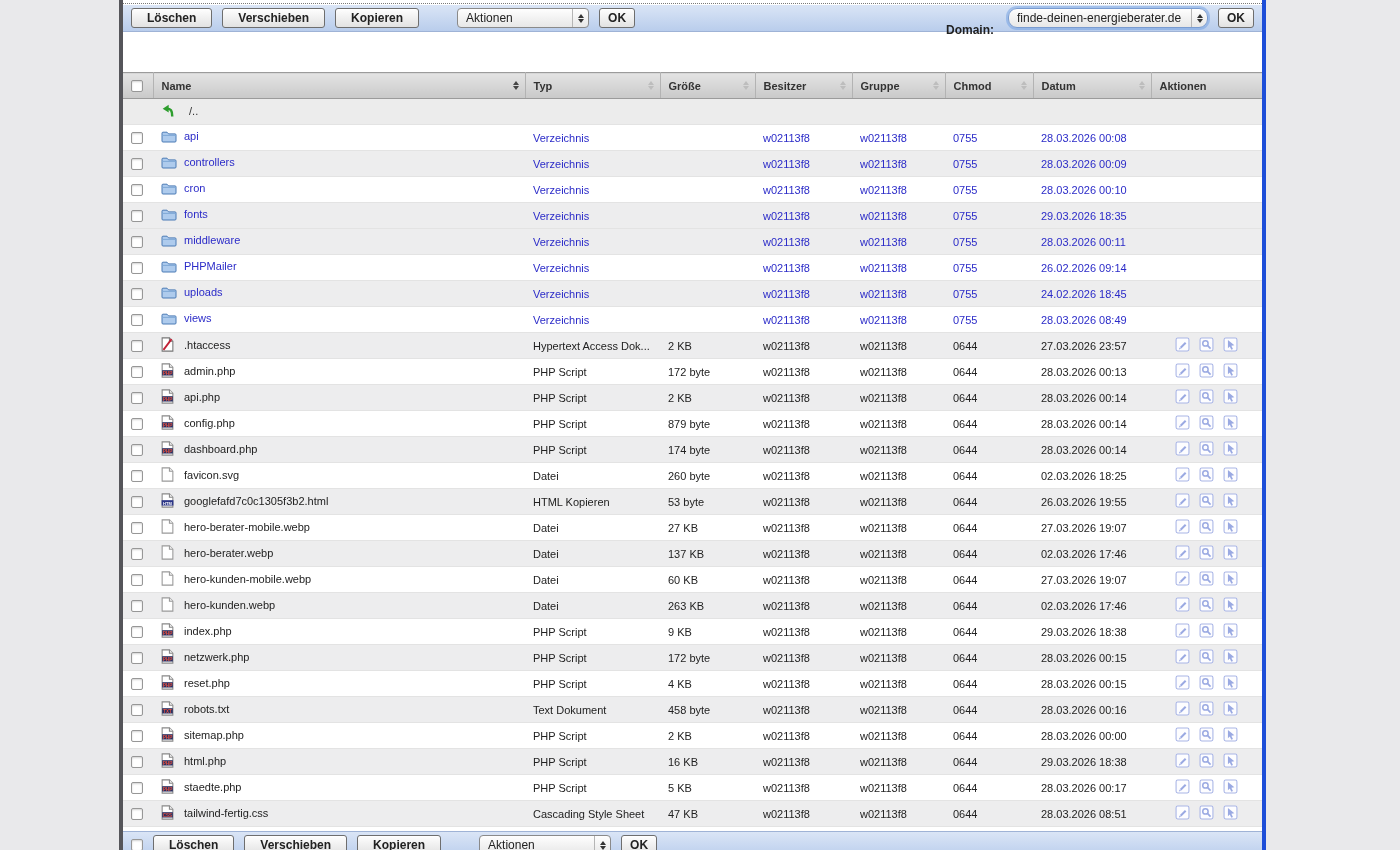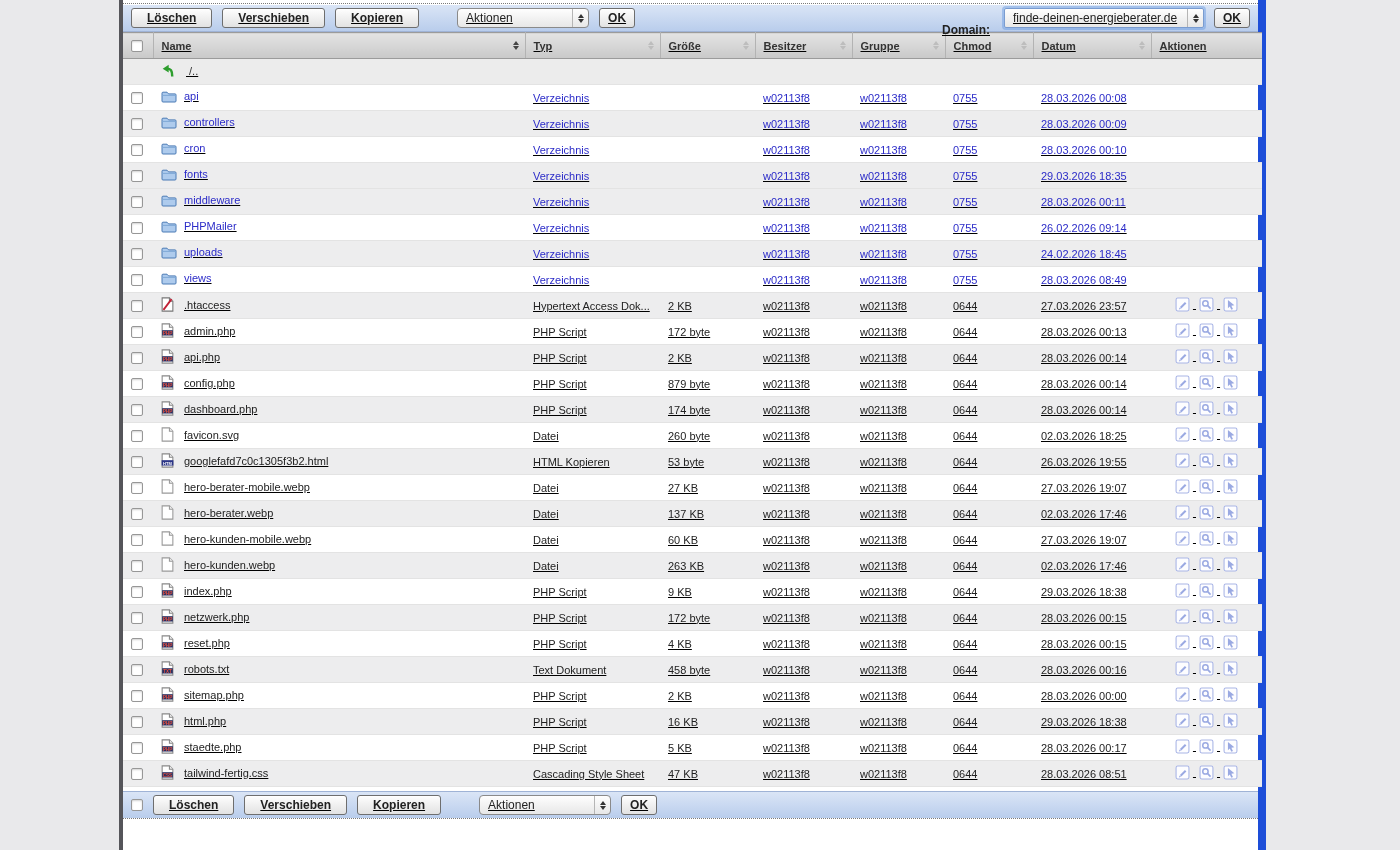--- a/index.html
+++ b/index.html
@@ -1,19 +1,19 @@
 <!DOCTYPE html>
 <html><head>
 <meta charset="utf-8">
 <style>
   * { margin:0; padding:0; box-sizing:border-box; }
   html,body { width:1400px; height:850px; overflow:hidden; background:#e9e9eb;
               font-family:"Liberation Sans","DejaVu Sans",sans-serif; }
   .frame { margin-left:119px; width:1147px; height:850px; background:#fff;
-           border-left:4px solid #55555a; border-right:8px solid #1d4ed8;text-decoration:underline; }
+           border-left:4px solid #55555a; border-right:4px solid #1d4ed8; }
   .dots { height:4px; border-bottom:1px dotted #7a7a7a; margin-bottom:1px; background:#fff; }
   .dots-bottom { height:3px; border-top:1px dotted #7a7a7a; background:#fff; }
 
   
   .toolbar { height:27px; background:linear-gradient(#dae5f6,#b9cdec);
              display:flex; align-items:center; padding:0 8px; gap:10px;
              border-bottom:1px solid #9fb3d6; }
   .toolbar.bottom { border-top:1px solid #9fb3d6; border-bottom:none; }
   .btn { display:inline-block; padding:2px 15px; font-size:12px; font-weight:bold; color:#222;
          background:linear-gradient(#fefefe,#e2e2e2); border:1px solid #6e6e6e; border-radius:3px;
@@ -23,29 +23,29 @@
             background:linear-gradient(#fefefe,#e7e7e7); border:1px solid #8a8a8a; border-radius:4px;
             font-size:12px; color:#222; padding-left:8px; position:relative; }
   .select .sel-label { flex:1; padding-right:6px; }
   .select .stepper { display:flex; flex-direction:column; align-items:center; justify-content:center;
                      border-left:1px solid #b5b5b5; height:100%; width:16px; gap:1px; }
   .tri-up   { width:0; height:0; border-left:3px solid transparent; border-right:3px solid transparent; border-bottom:4px solid #333; }
   .tri-down { width:0; height:0; border-left:3px solid transparent; border-right:3px solid transparent; border-top:4px solid #333; }
   .sel-actions { margin-left:28px; width:132px; }
   .spacer { flex:1; }
   .domain-label { font-size:12px; font-weight:bold; color:#222; margin-right:4px;margin-top:24px; }
-  .sel-domain { width:200px; border-radius:2px; border:1px solid #7a9cd0;
+  .sel-domain { width:200px; border-radius:9px; border:1px solid #7a9cd0;
                 box-shadow:0 0 0 2px rgba(100,150,225,.45); }
 
   
   .cb { display:inline-block; width:12px; height:12px; background:#fff; border:1px solid #979797;
         border-radius:2px; box-shadow:inset 0 1px 2px rgba(0,0,0,.18); vertical-align:middle; }
 
   
-  table { border-collapse:collapse; table-layout:fixed; width:1139px; font-size:11px; color:#222; }
+  table { border-collapse:collapse; table-layout:fixed; width:1139px; font-size:11px; color:#222;margin-top:40px; }
   col.c-cb{width:30px} col.c-name{width:372px} col.c-typ{width:135px} col.c-size{width:95px}
   col.c-own{width:97px} col.c-grp{width:93px} col.c-chm{width:88px} col.c-dat{width:118px} col.c-act{width:111px}
   thead th { height:26px; text-align:left; font-size:11px; font-weight:bold; color:#333;
              background:linear-gradient(#e3e3e3,#c9c9c9); border-right:1px solid #b3b3b3;
              border-top:1px solid #9b9b9b; border-bottom:1px solid #9b9b9b; padding:0 6px 0 8px; }
   thead th:last-child { border-right:none; }
   .th-inner { display:flex; align-items:center; }
   .th-inner .lbl { flex:1; }
   .sort { display:flex; flex-direction:column; gap:1px; align-items:center; }
   .sort .s-up   { width:0;height:0;border-left:3.5px solid transparent;border-right:3.5px solid transparent;border-bottom:4px solid #bdbdbd; }

